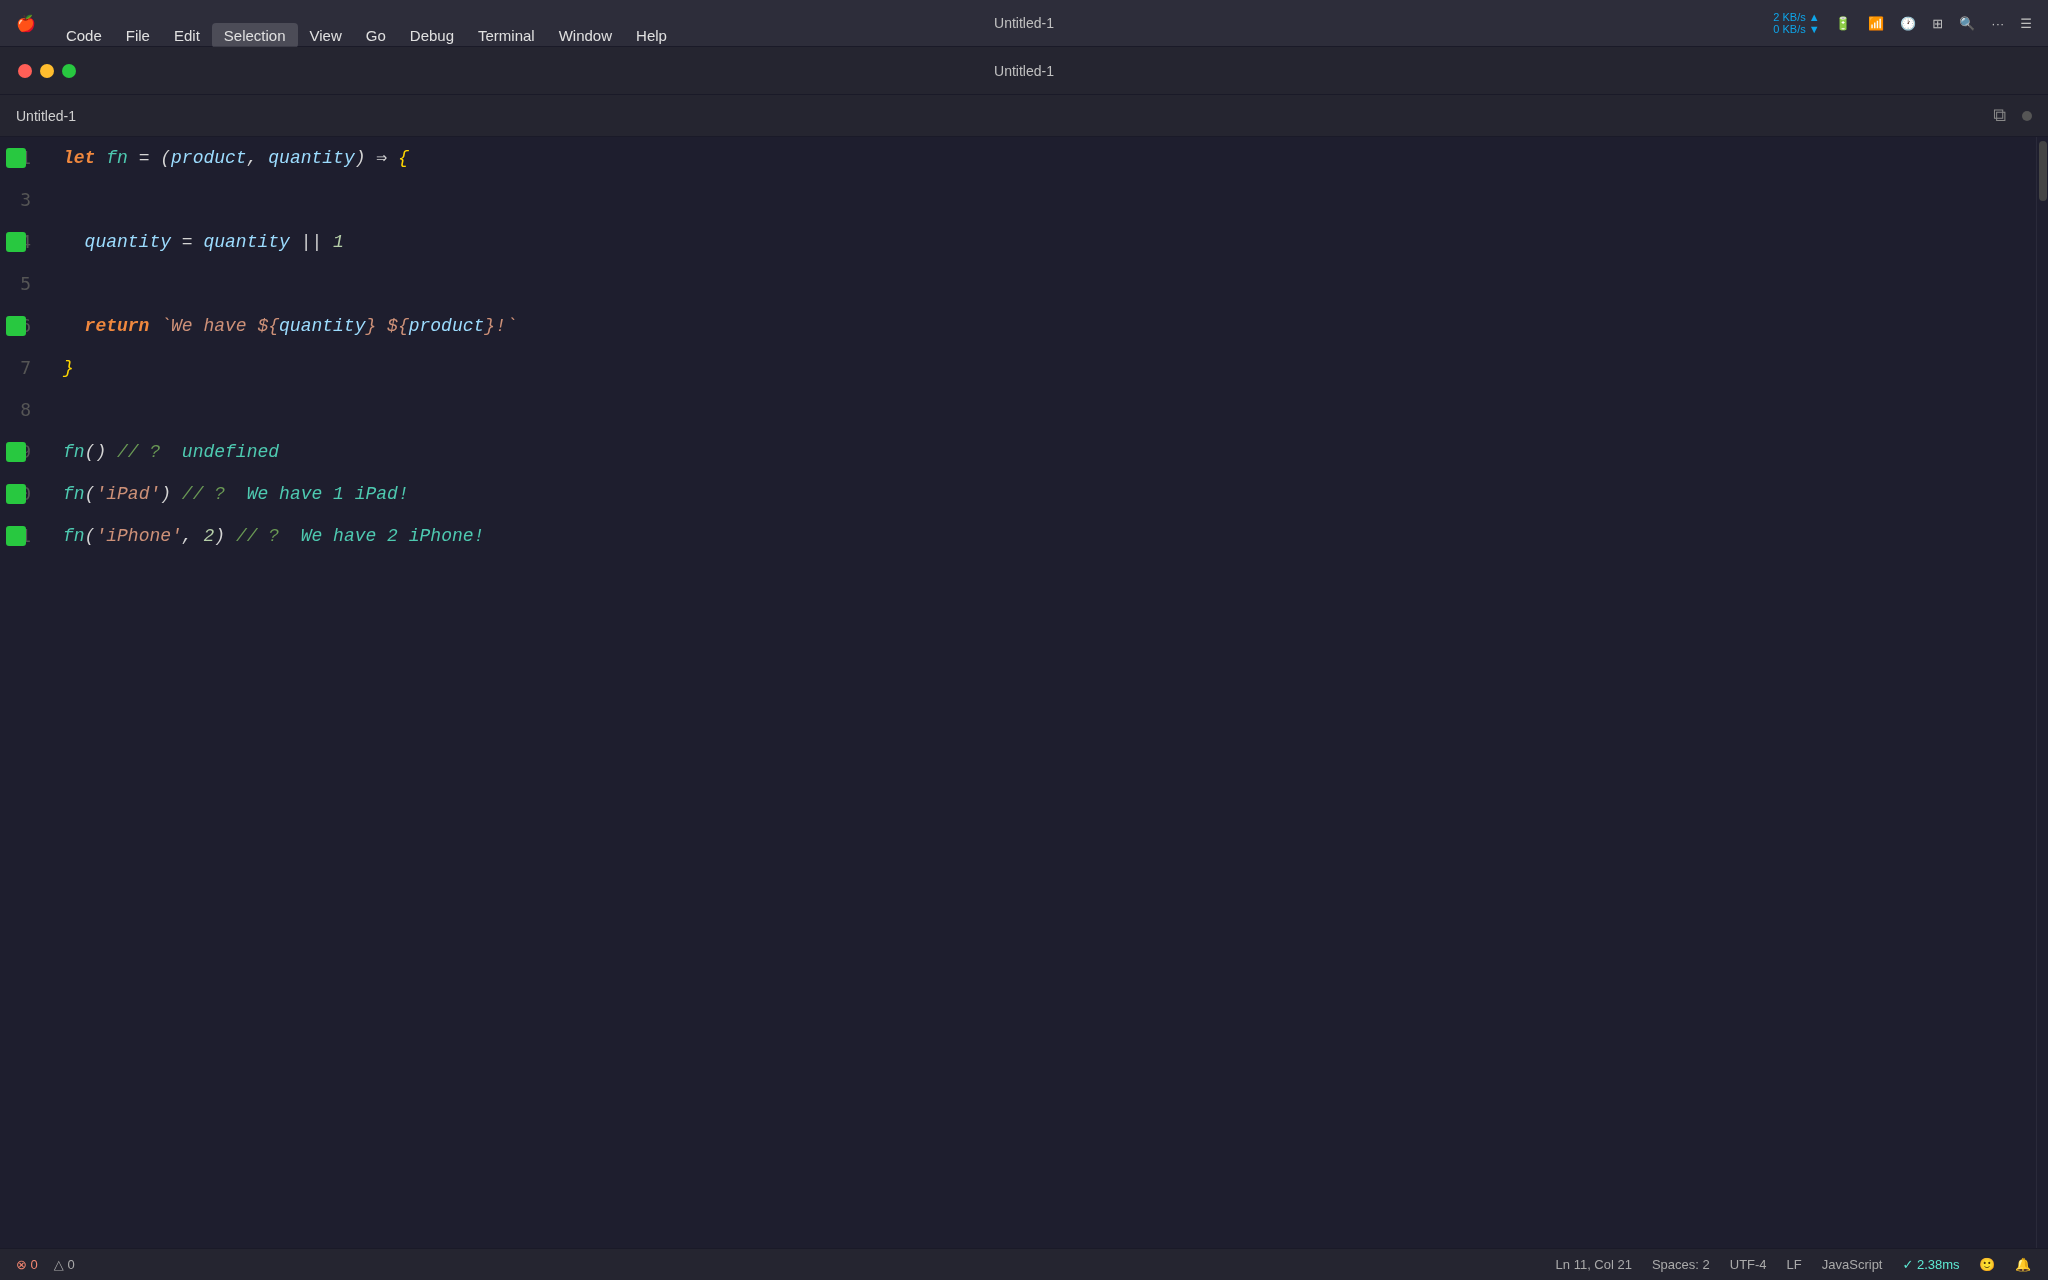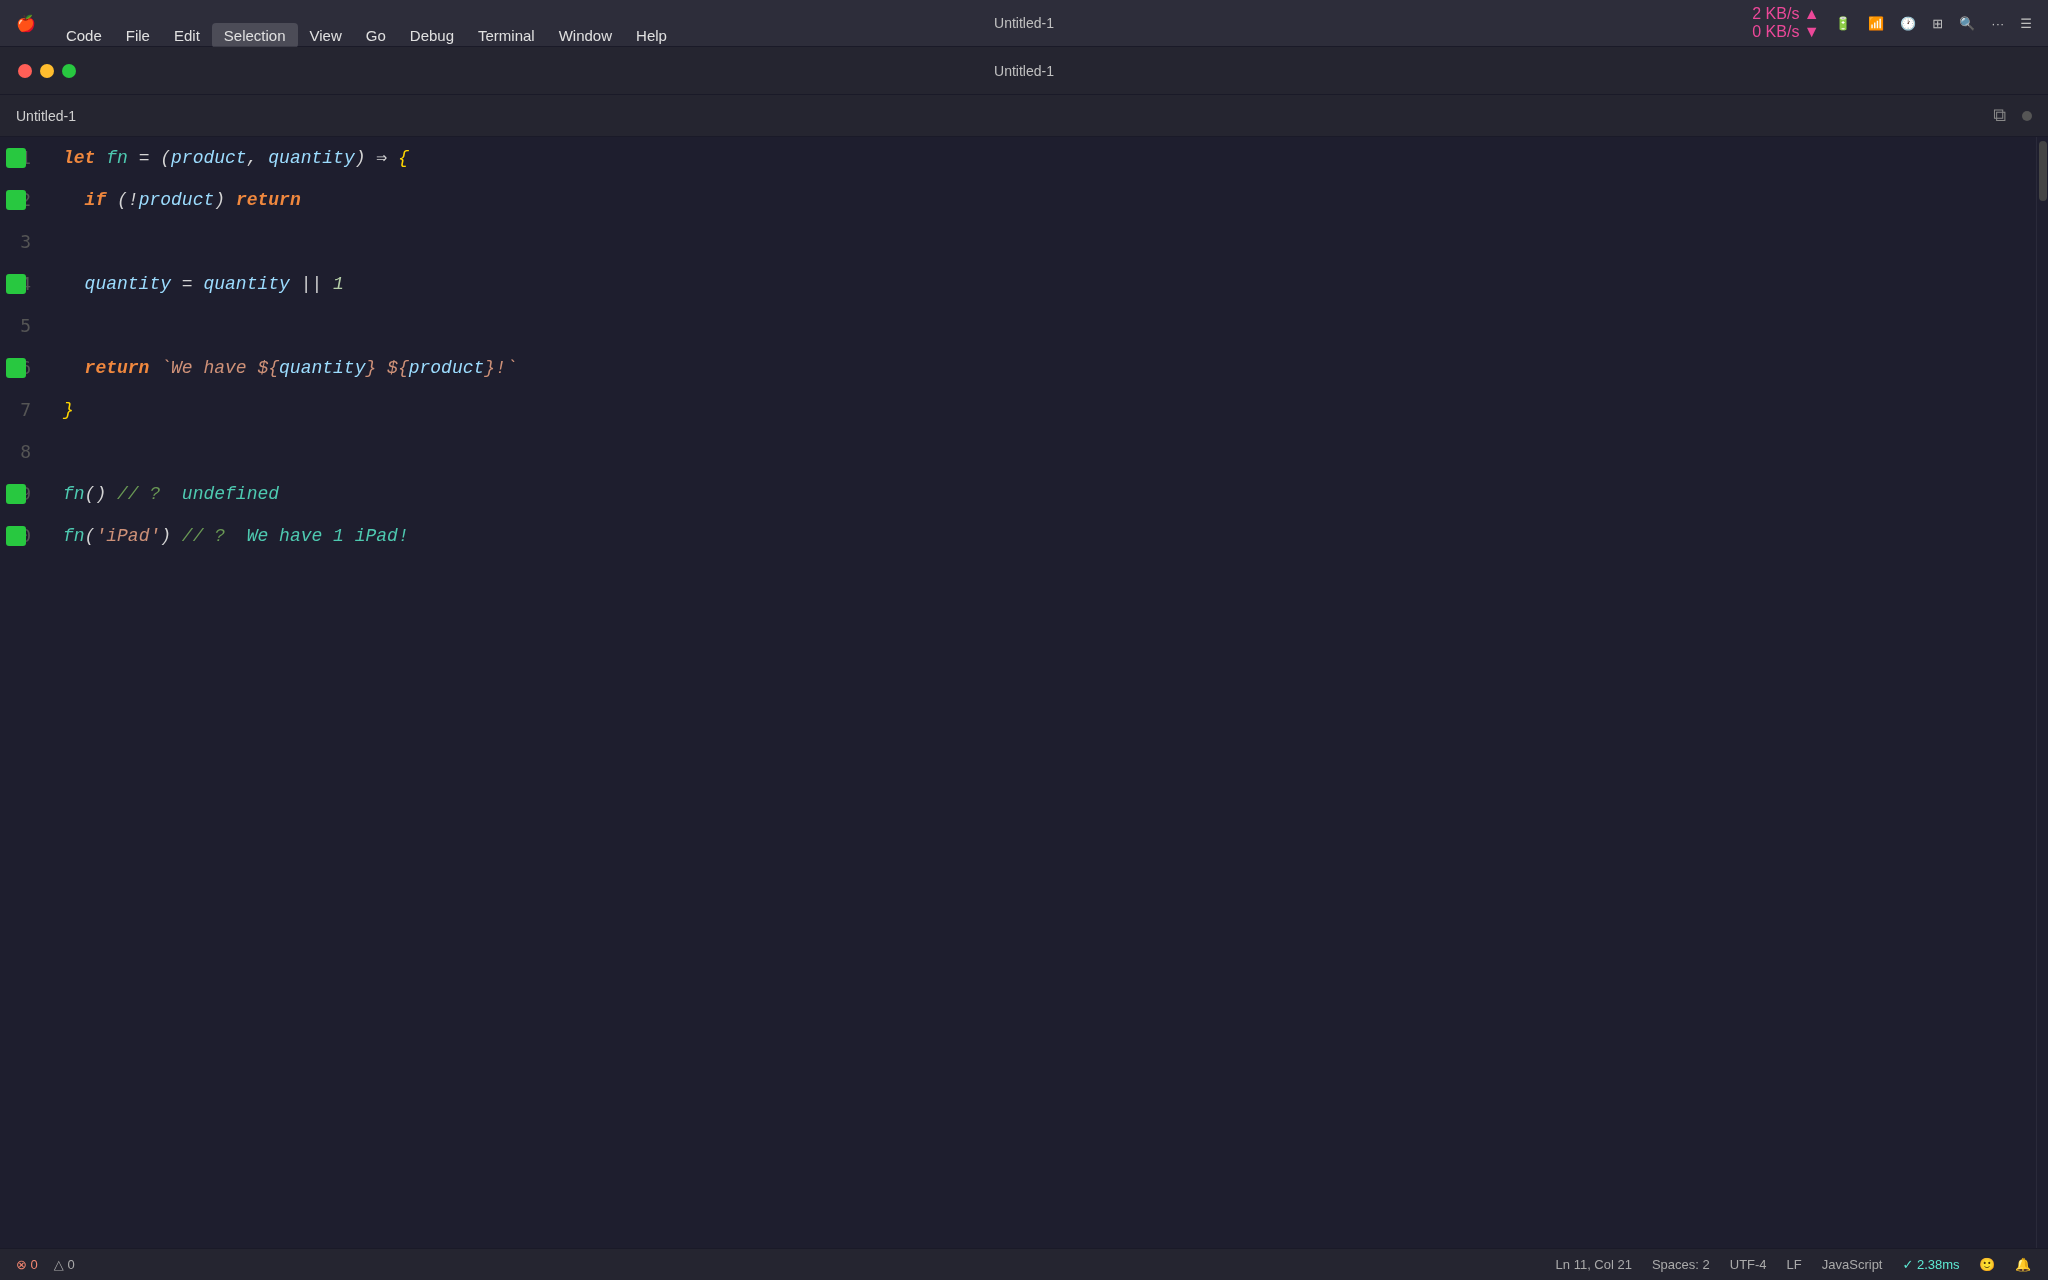--- a/index.html
+++ b/index.html
@@ -236,21 +236,21 @@
   <span class="menu-item">Edit</span>
   <span class="menu-item active">Selection</span>
   <span class="menu-item">View</span>
   <span class="menu-item">Go</span>
   <span class="menu-item">Debug</span>
   <span class="menu-item">Terminal</span>
   <span class="menu-item">Window</span>
   <span class="menu-item">Help</span>
   <span class="title-center">Untitled-1</span>
   <div class="system-icons">
-    <span style="font-size:16px; color:#ec4899;">2 KB/s ▲<br>0 KB/s ▼</span>
+    <span style="font-size:11px; color:#0ea5e9;">2 KB/s ▲<br>0 KB/s ▼</span>
     <span>🔋</span>
     <span>📶</span>
     <span>🕐</span>
     <span>⊞</span>
     <span>🔍</span>
     <span>···</span>
     <span>☰</span>
   </div>
 </div>
 
@@ -272,25 +272,20 @@
 </div>
 
 <div class="editor-area">
   <div class="code-content" id="code-editor">
       <div class="line">
         <div class="breakpoint"></div>
         <span class="line-number">1</span>
         <span class="code-line"><span class="kw">let </span><span class="fn-name">fn</span><span class="plain"> = </span><span class="punct">(</span><span class="param">product</span><span class="punct">, </span><span class="param">quantity</span><span class="punct">)</span><span class="plain"> ⇒ </span><span class="brace">{</span></span>
       </div>
       <div class="line">
-        <div class="breakpoint"></div>
-        <span class="line-number">2</span>
-        <span class="code-line"><span>  </span><span class="kw">if</span><span class="plain"> (</span><span class="punct">!</span><span class="param">product</span><span class="plain">) </span><span class="kw">return</span></span>
-      </div>
-      <div class="line">
         <span class="line-number">3</span>
         <span class="code-line"></span>
       </div>
       <div class="line">
         <div class="breakpoint"></div>
         <span class="line-number">4</span>
         <span class="code-line"><span>  </span><span class="param">quantity</span><span class="plain"> = </span><span class="param">quantity</span><span class="plain"> </span><span class="operator">||</span><span class="plain"> </span><span class="number">1</span></span>
       </div>
       <div class="line">
         <span class="line-number">5</span>
@@ -311,20 +306,25 @@
       </div>
       <div class="line">
         <div class="breakpoint"></div>
         <span class="line-number">9</span>
         <span class="code-line"><span class="fn-name">fn</span><span class="plain">()</span><span class="plain"> </span><span class="comment">// ? </span><span class="comment-val"> undefined</span></span>
       </div>
       <div class="line">
         <div class="breakpoint"></div>
         <span class="line-number">10</span>
         <span class="code-line"><span class="fn-name">fn</span><span class="plain">(</span><span class="string">'iPad'</span><span class="plain">)</span><span class="plain"> </span><span class="comment">// ? </span><span class="result-text"> We have 1 iPad!</span></span>
+      </div>
+      <div class="line">
+        <div class="breakpoint"></div>
+        <span class="line-number">11</span>
+        <span class="code-line"><span class="fn-name">fn</span><span class="plain">(</span><span class="string">'iPhone'</span><span class="plain">, </span><span class="number">2</span><span class="plain">)</span><span class="plain"> </span><span class="comment">// ? </span><span class="result-text"> We have 2 iPhone!</span></span>
       </div>
     </div>
   <div class="scrollbar-track">
     <div class="scrollbar-thumb"></div>
   </div>
 </div>
 
 <div class="status-bar">
   <div class="status-left">
     <span class="status-item error-icon">

